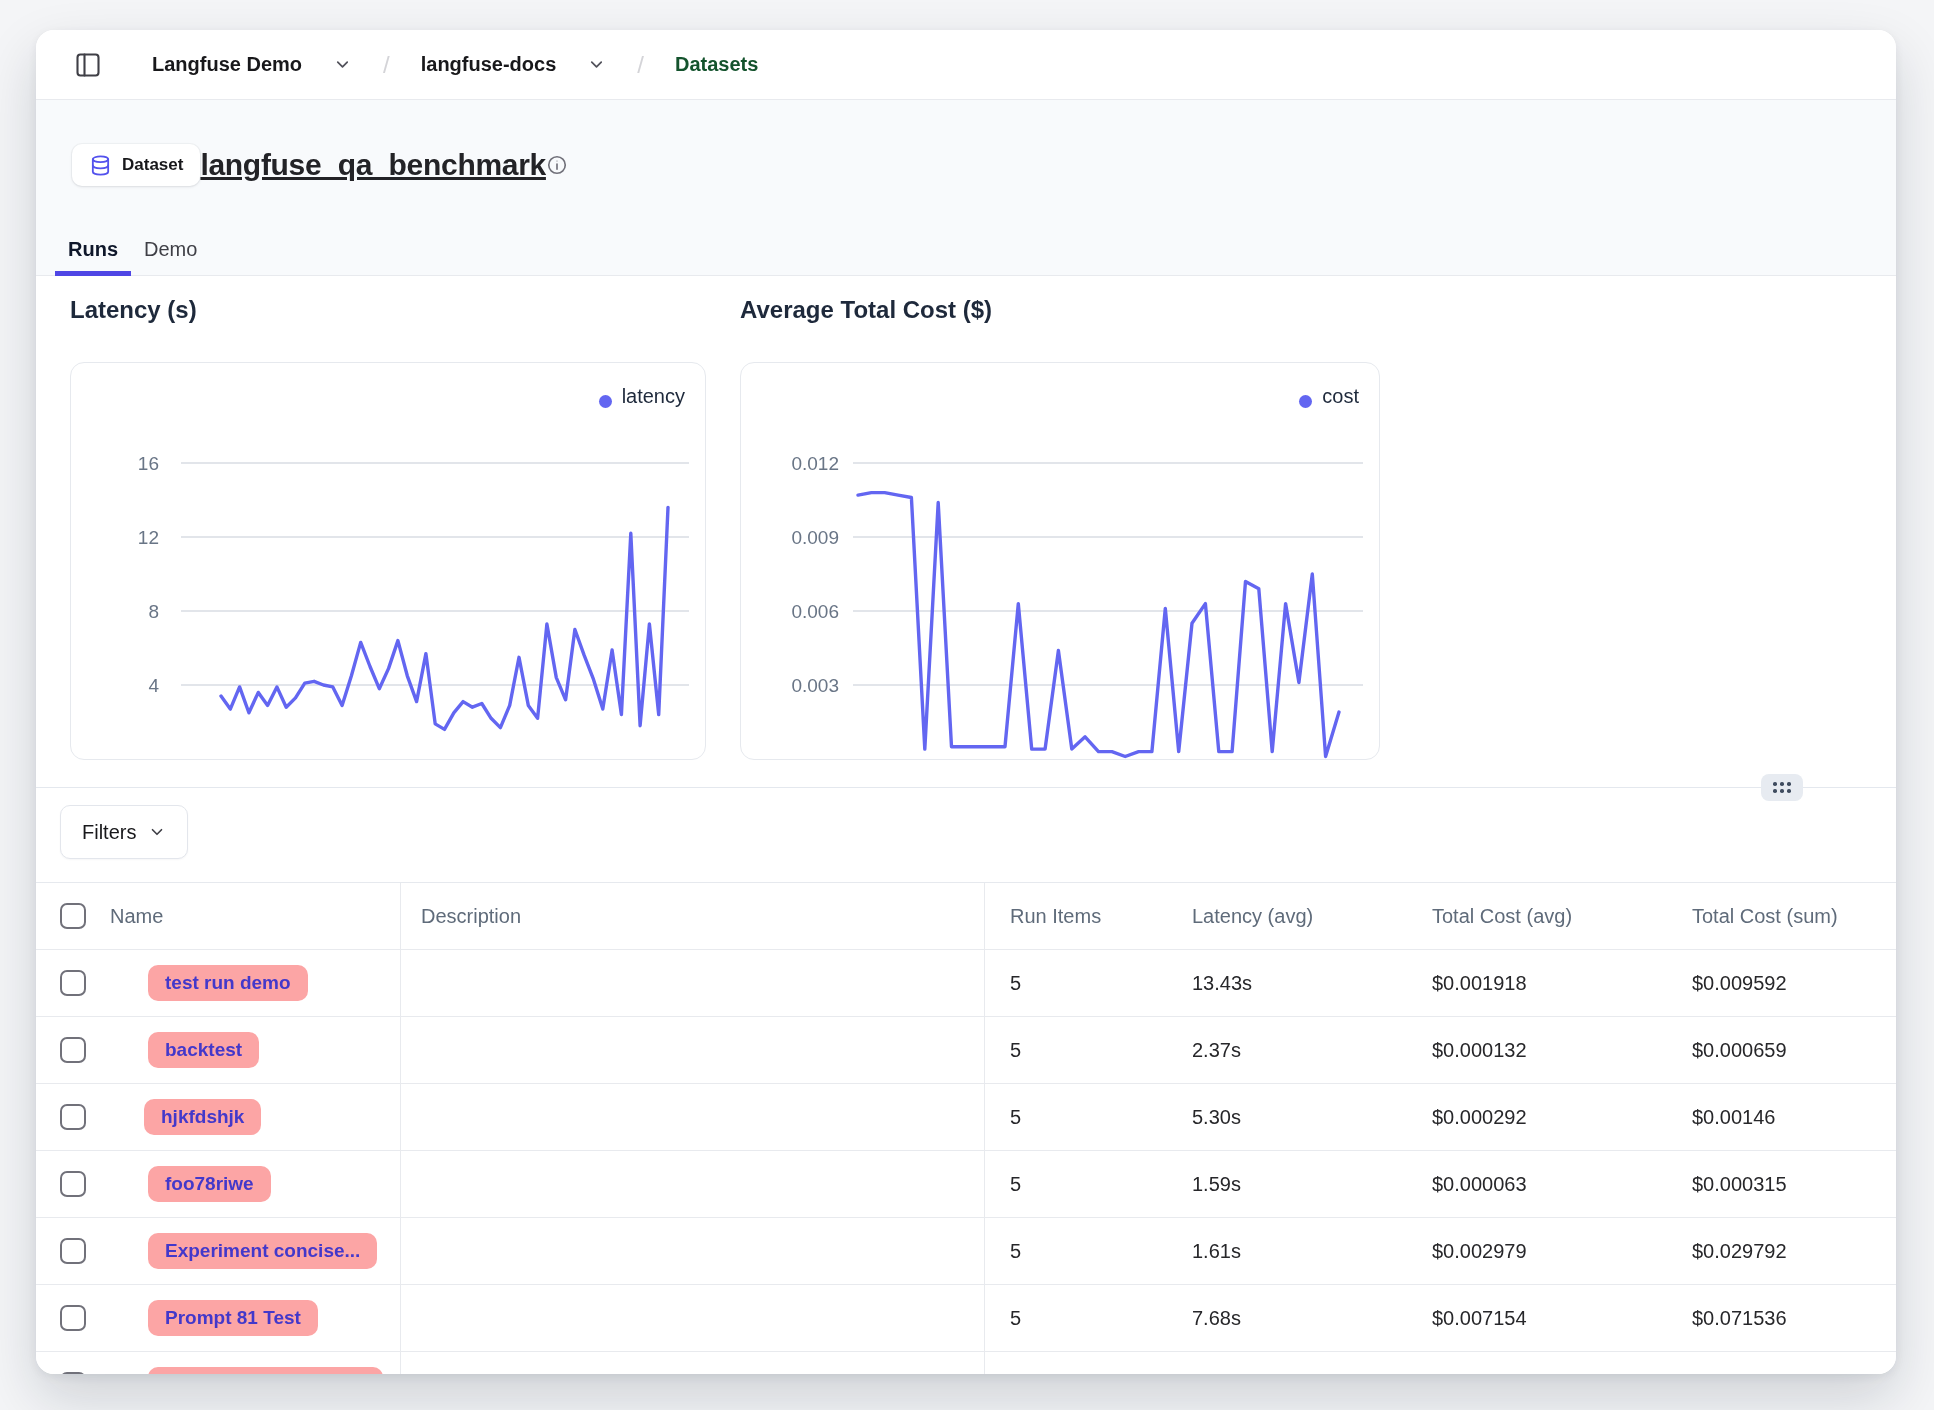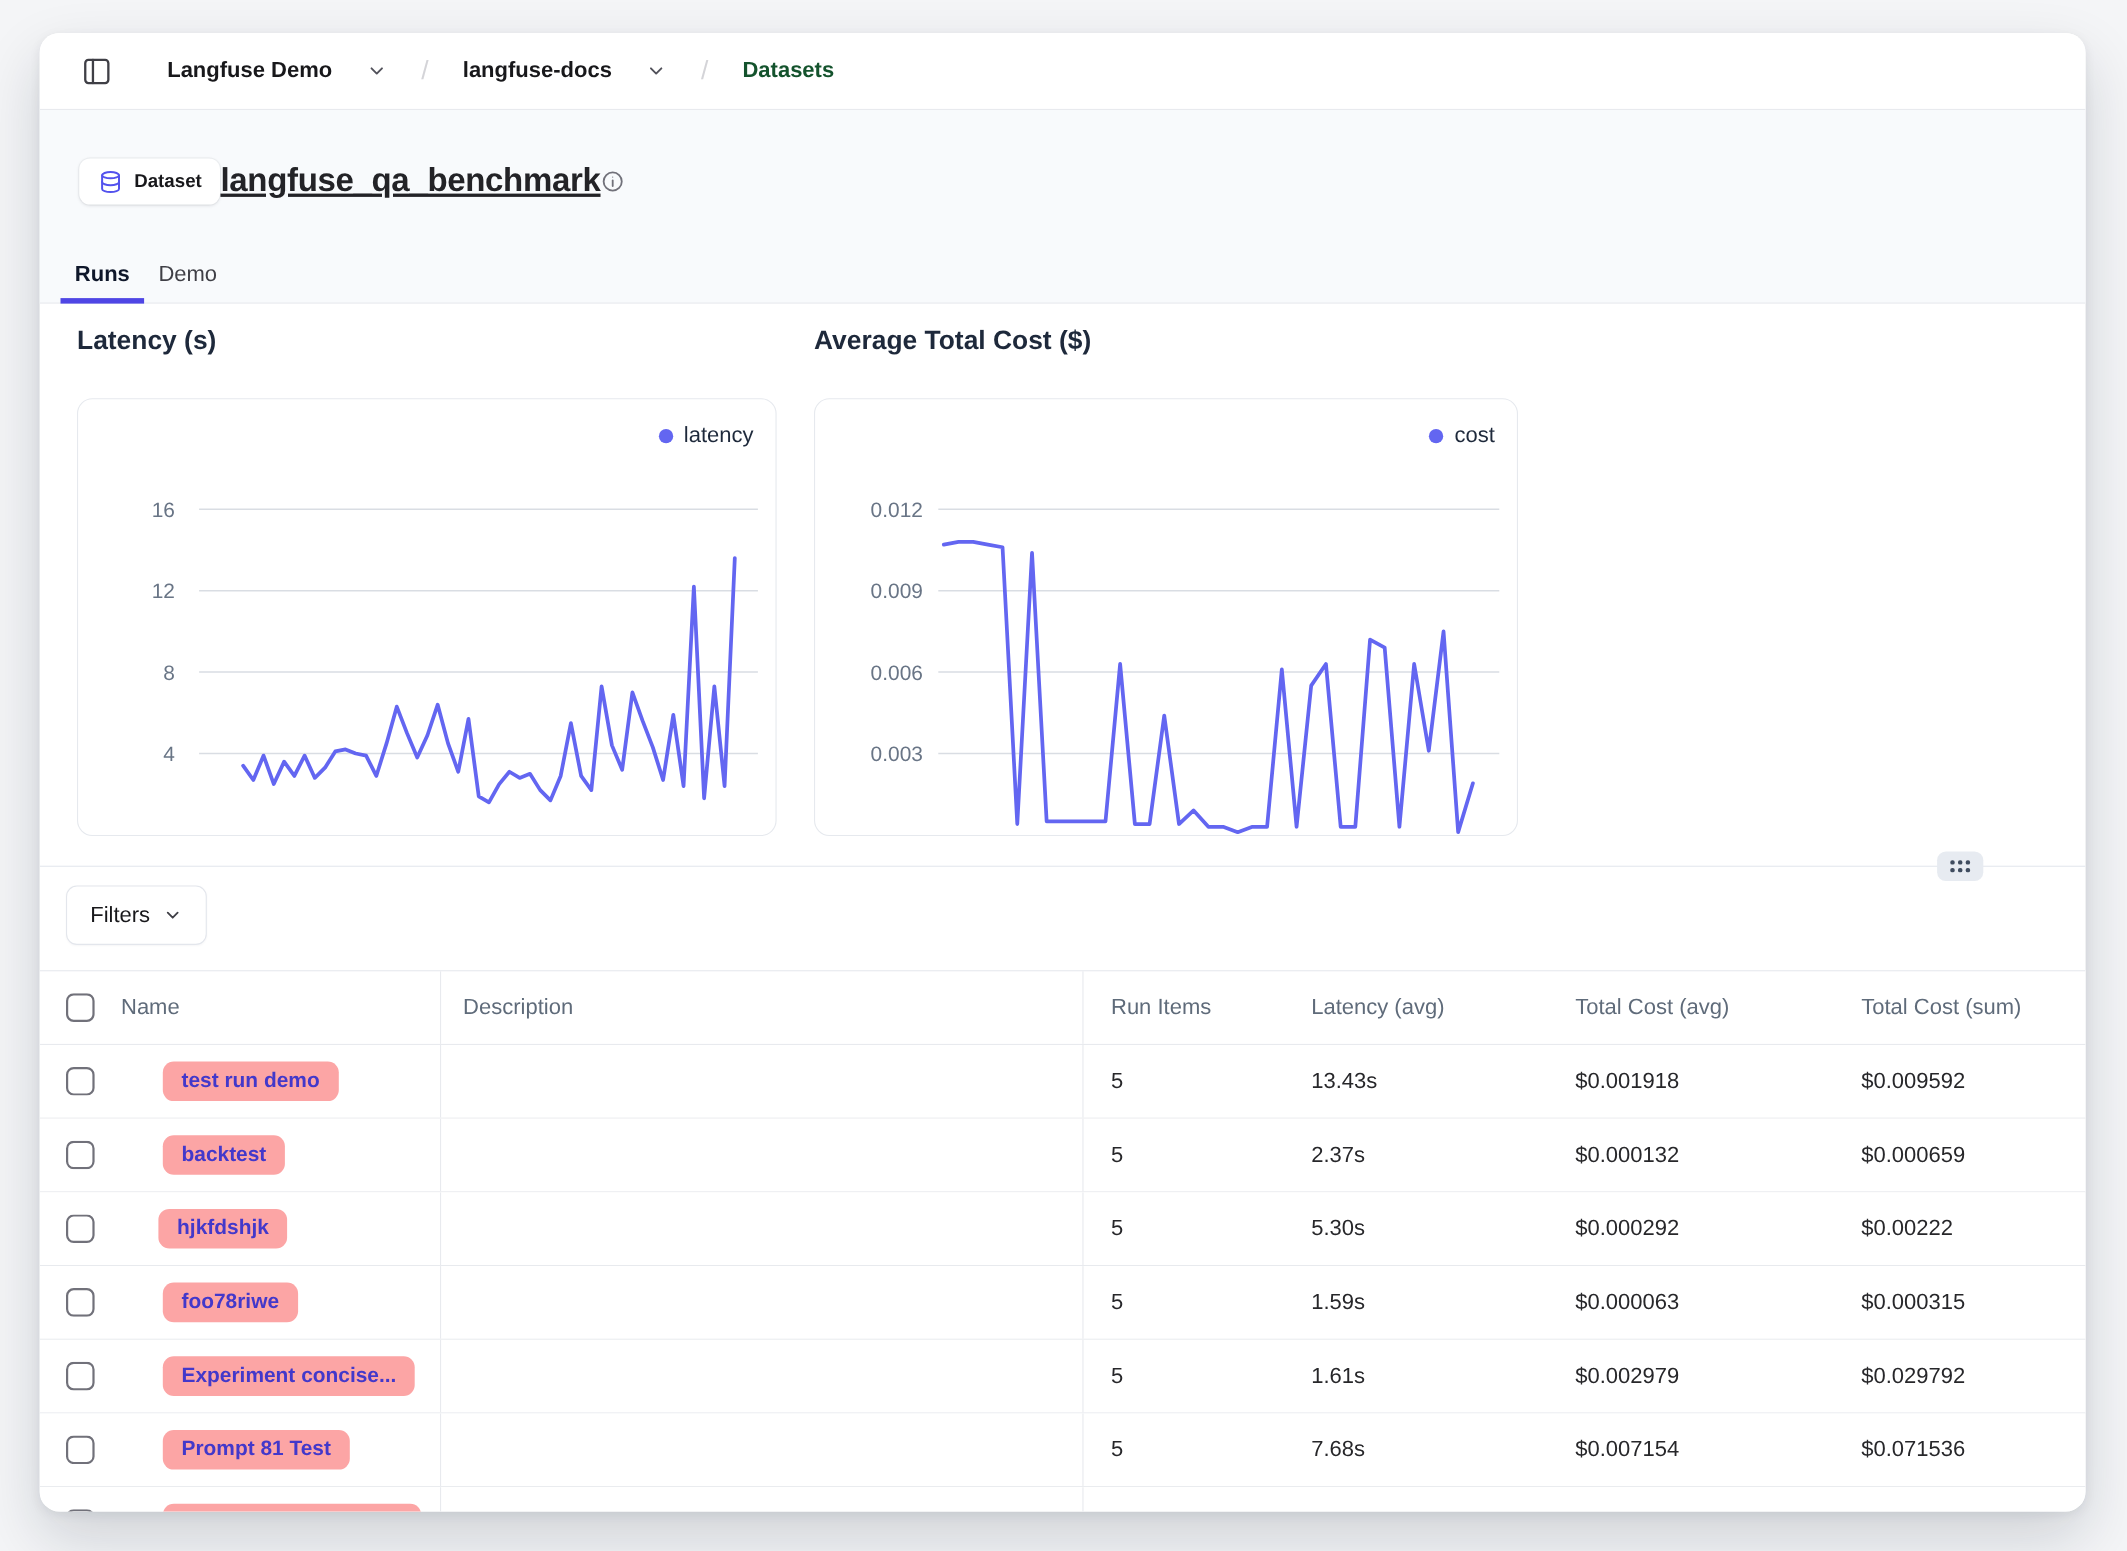--- a/index.html
+++ b/index.html
@@ -49,21 +49,21 @@
     content:""; position:absolute; left:0; right:0; bottom:-1px; height:5px;
     background:var(--accent,#4f46e5);
   }
   
   .chart-title { position:absolute; font-size:24px; font-weight:600; color:#1e293b; top:266px; }
   .chart-card {
     position:absolute; top:332px; height:398px; background:#fff;
     border:1px solid #e6e9ee; border-radius:14px; overflow:hidden;
   }
   .chart-card svg { position:absolute; left:0; top:0; }
-  .legend { position:absolute; top:22px; right:20px; display:flex; align-items:center; gap:10px; }
+  .legend { position:absolute; top:22px; right:20px; display:flex; align-items:flex-end; gap:10px; }
   .legend-dot { width:13px; height:13px; border-radius:50%; background:#6366f1; }
   .legend-label { font-size:20px; color:#1e293b; }
   .section-divider { position:absolute; left:0; right:0; top:757px; height:1px; background:#e4e8ee; }
   .drag-handle {
     position:absolute; top:744px; left:1725px; width:42px; height:27px;
     background:#e7ebf1; border-radius:8px; display:flex; align-items:center; justify-content:center;
     cursor:grab;
   }
   .drag-dots { display:grid; grid-template-columns:repeat(3,4px); grid-template-rows:repeat(2,4px); gap:3px; }
   .drag-dots i { width:3.5px; height:3.5px; border-radius:50%; background:#3f4c5f; }
@@ -255,21 +255,21 @@
           <div class="tcell cell-check">
             <span class="checkbox"></span>
           </div>
           <div class="tcell cell-name">
             <span class="name-badge" style="margin-left: 34px;">hjkfdshjk</span>
           </div>
           <div class="tcell cell-desc"></div>
           <div class="tcell cell-runitems">5</div>
           <div class="tcell ">5.30s</div>
           <div class="tcell ">$0.000292</div>
-          <div class="tcell ">$0.00222</div>
+          <div class="tcell ">$0.00146</div>
         </div>
         <div class="trow">
           <div class="tcell cell-check">
             <span class="checkbox"></span>
           </div>
           <div class="tcell cell-name">
             <span class="name-badge" style="margin-left: 38px;">foo78riwe</span>
           </div>
           <div class="tcell cell-desc"></div>
           <div class="tcell cell-runitems">5</div>

